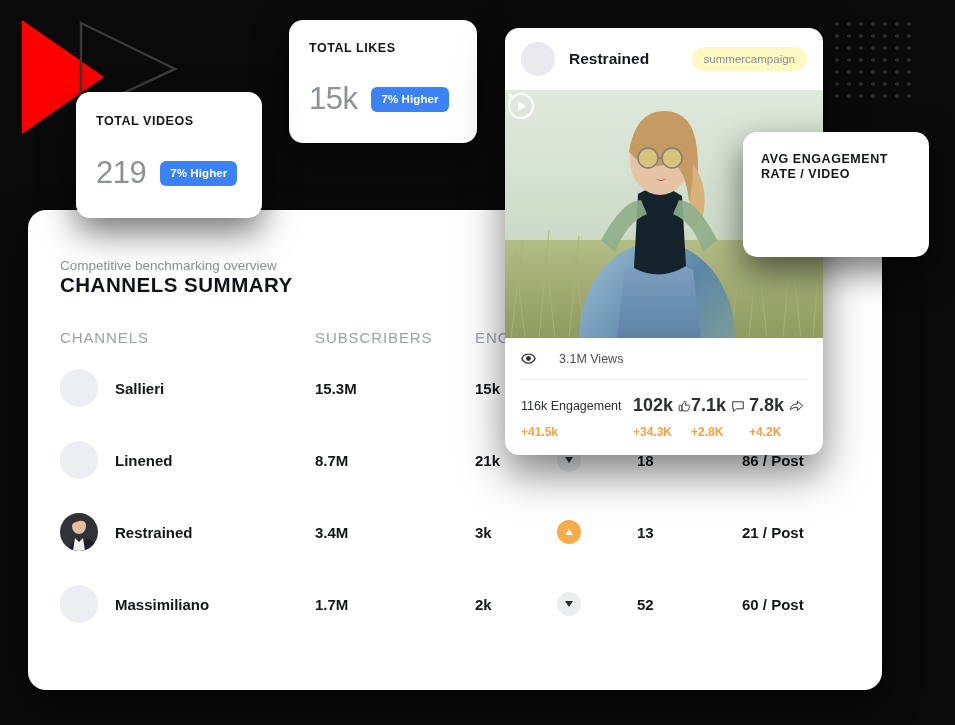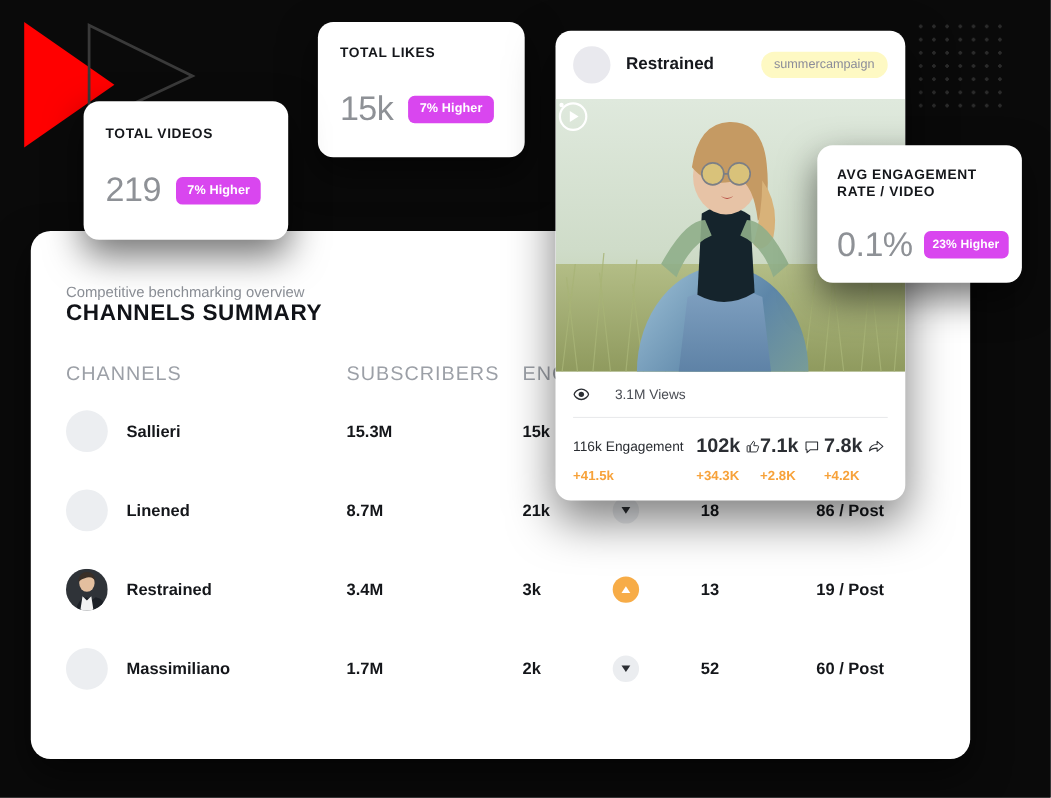--- a/index.html
+++ b/index.html
@@ -40,21 +40,21 @@
   }
   .kpi-label {
     font-size: 12.5px; font-weight: 700; letter-spacing: .55px;
     color: #14161a; text-transform: uppercase; line-height: 1.22;
   }
   .kpi-row { display: flex; align-items: center; gap: 14px; }
   .kpi-value {
     font-size: 31px; font-weight: 400; color: #8e9196; letter-spacing: -.5px;
   }
   .badge {
-    background: #d946ef; color: #fff; font-size: 11.5px; font-weight: 700;
+    background: #3b82f6; color: #fff; font-size: 11.5px; font-weight: 700;
     border-radius: 6px; padding: 6px 10px 7px; letter-spacing: .1px;
     white-space: nowrap;
   }
 
   
   #card-videos { left: 76px; top: 92px; width: 186px; height: 126px; padding: 22px 20px; z-index: 6; }
   #card-videos .kpi-row { margin-top: 26px; }
   #card-likes  { left: 289px; top: 20px; width: 188px; height: 123px; padding: 21px 20px; z-index: 5; }
   #card-likes .kpi-row { margin-top: 25px; }
   #card-aer    { left: 743px; top: 132px; width: 186px; height: 125px; padding: 20px 18px; z-index: 9; }
@@ -67,21 +67,21 @@
     border-radius: 18px; padding: 34px 32px 0; z-index: 4;
   }
   #panel-title {
     font-size: 20.5px; font-weight: 700; letter-spacing: .5px;
     color: #111318; text-transform: uppercase;
   }
   #panel-sub { margin-top: 14px; font-size: 13.5px; color: #8b8f96; }
 
   table { width: 100%; border-collapse: collapse; margin-top: 32px; table-layout: fixed; }
   th {
-    font-size: 18px; font-weight: 400; color: #9ca0a7;
+    font-size: 15px; font-weight: 400; color: #9ca0a7;
     letter-spacing: .9px; text-transform: uppercase; text-align: left;
     padding-bottom: 6px;
     margin-left: 42px;
   }
   td { padding: 0; height: 72px; vertical-align: middle;
        font-size: 15px; font-weight: 700; color: #14161a; }
   .col-ch   { width: 255px; }
   .col-subs { width: 160px; }
   .col-eng  { width: 82px; }
   .col-trd  { width: 80px; }
@@ -229,21 +229,21 @@
               </div>
             </td>
             <td>3.4M</td>
             <td>3k</td>
             <td>
               <div class="trend up">
                 <span class="arrow upp"></span>
               </div>
             </td>
             <td>13</td>
-            <td>19 / Post</td>
+            <td>21 / Post</td>
           </tr>
           <tr>
             <td>
               <div class="ch-cell">
                 <div class="avatar"></div>
                 <span class="ch-name">Massimiliano</span>
               </div>
             </td>
             <td>1.7M</td>
             <td>2k</td>
@@ -366,19 +366,15 @@
         <span class="delta-main">+41.5k</span>
         <span class="delta-item">+34.3K</span>
         <span class="delta-item">+2.8K</span>
         <span class="delta-item">+4.2K</span>
       </div>
     </div>
   </div>
 
   <div class="card" id="card-aer">
     <div class="kpi-label">AVG ENGAGEMENT RATE / VIDEO</div>
-    <div class="kpi-row">
-      <span class="kpi-value">0.1%</span>
-      <span class="badge">23% Higher</span>
-    </div>
   </div>
 
 </div>
 
 </body></html>

